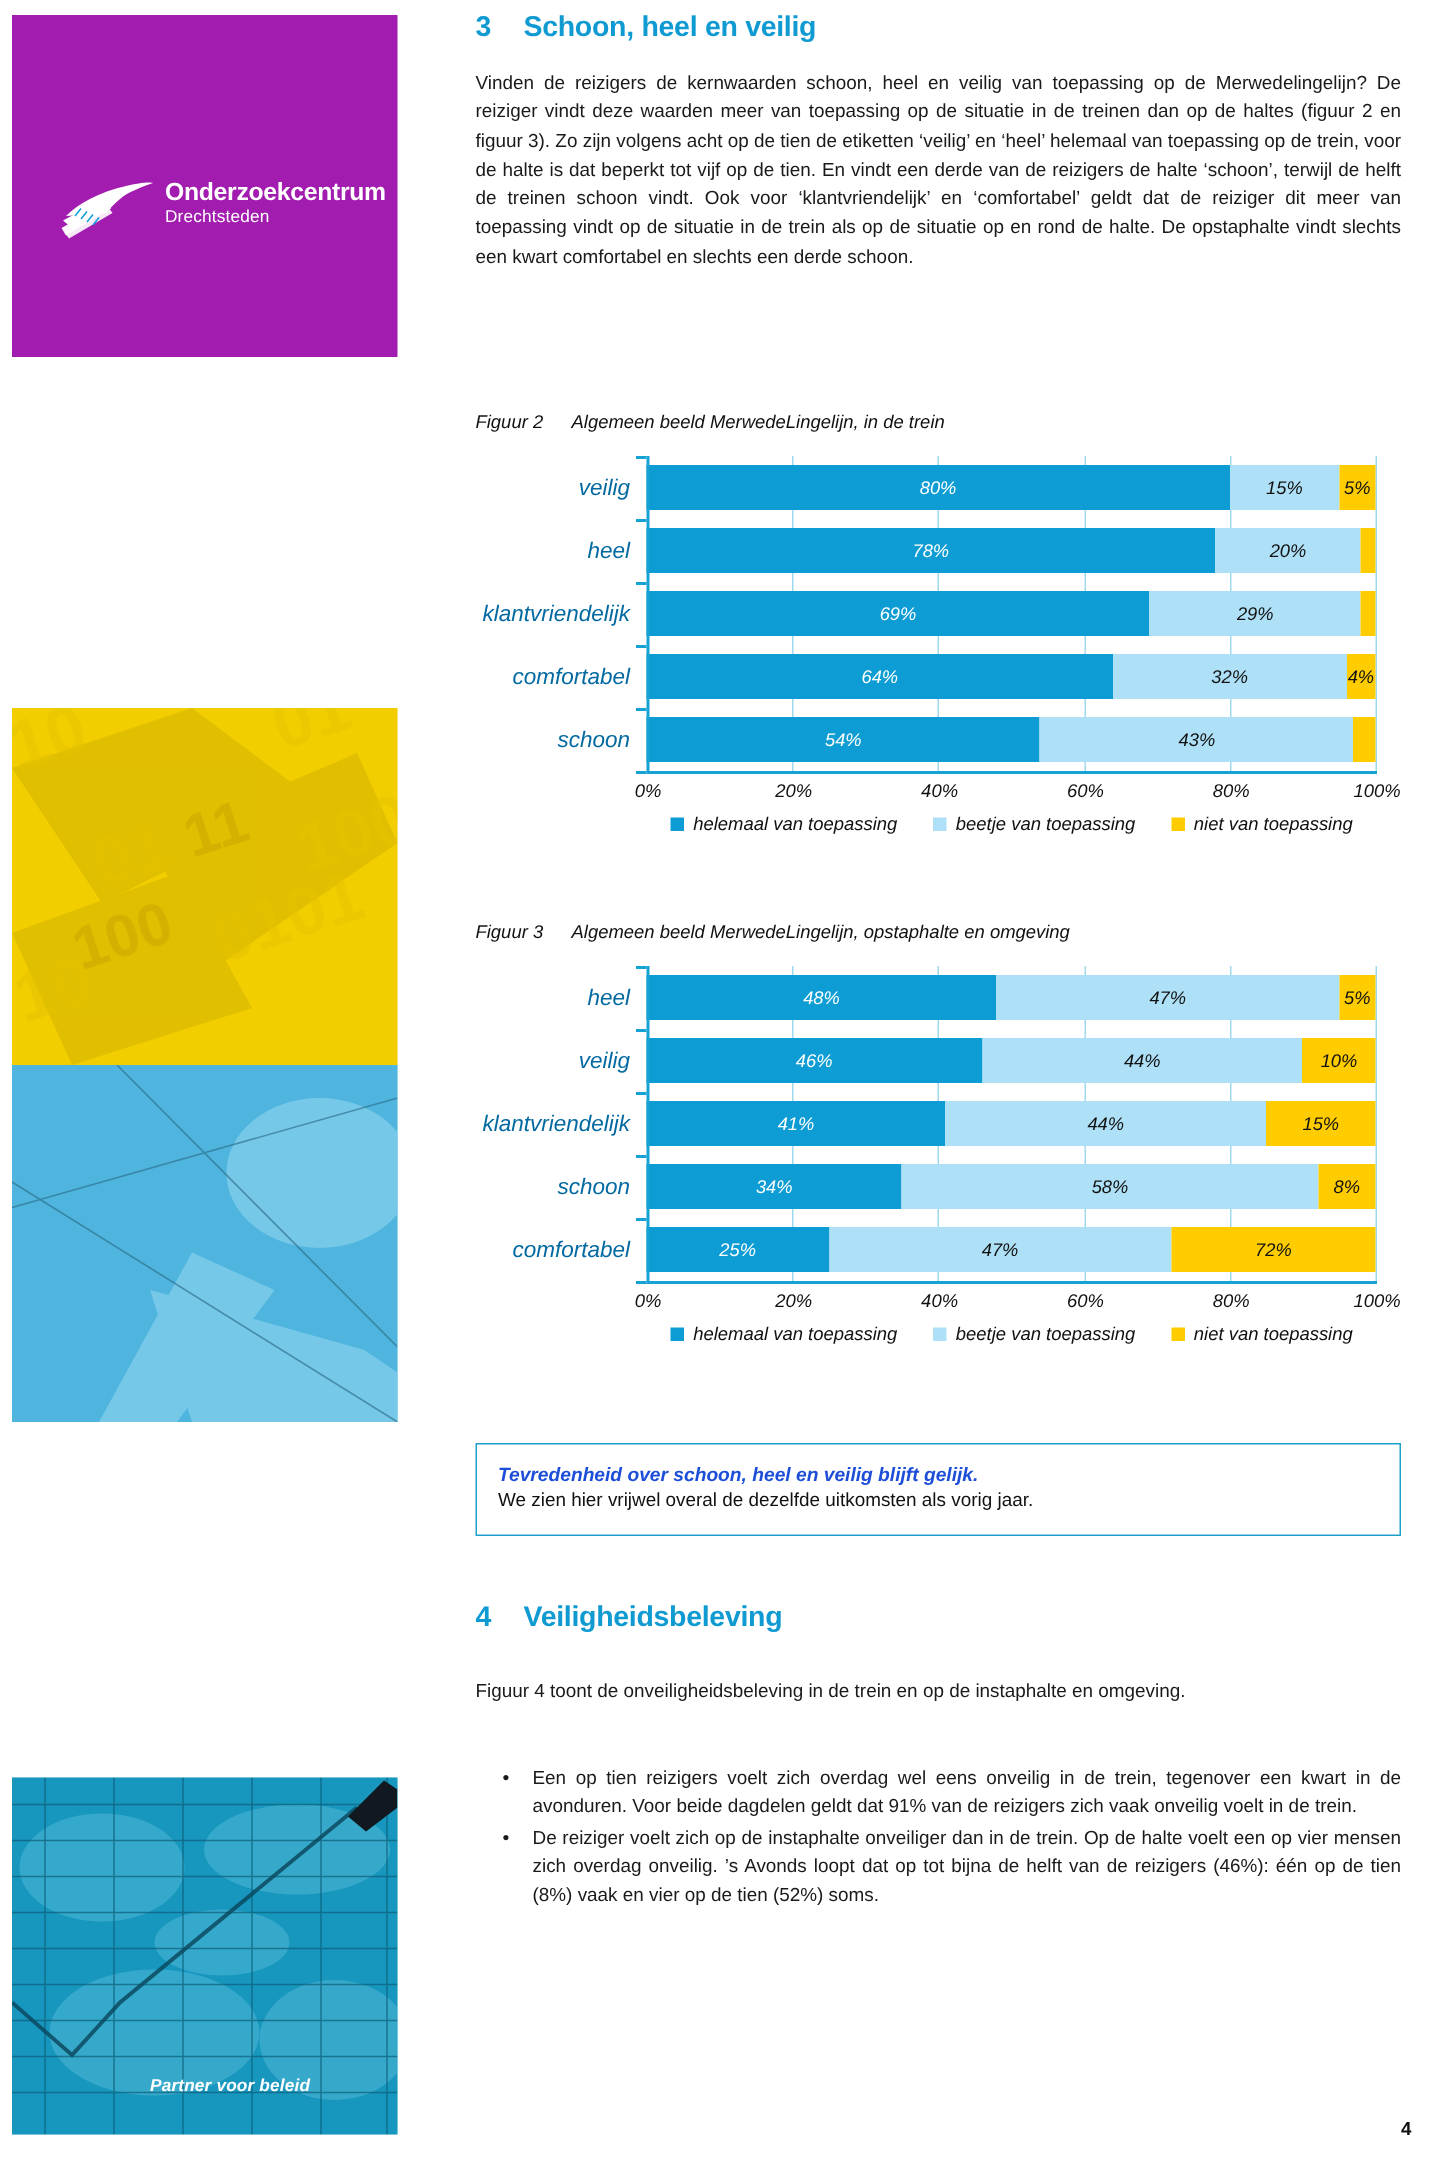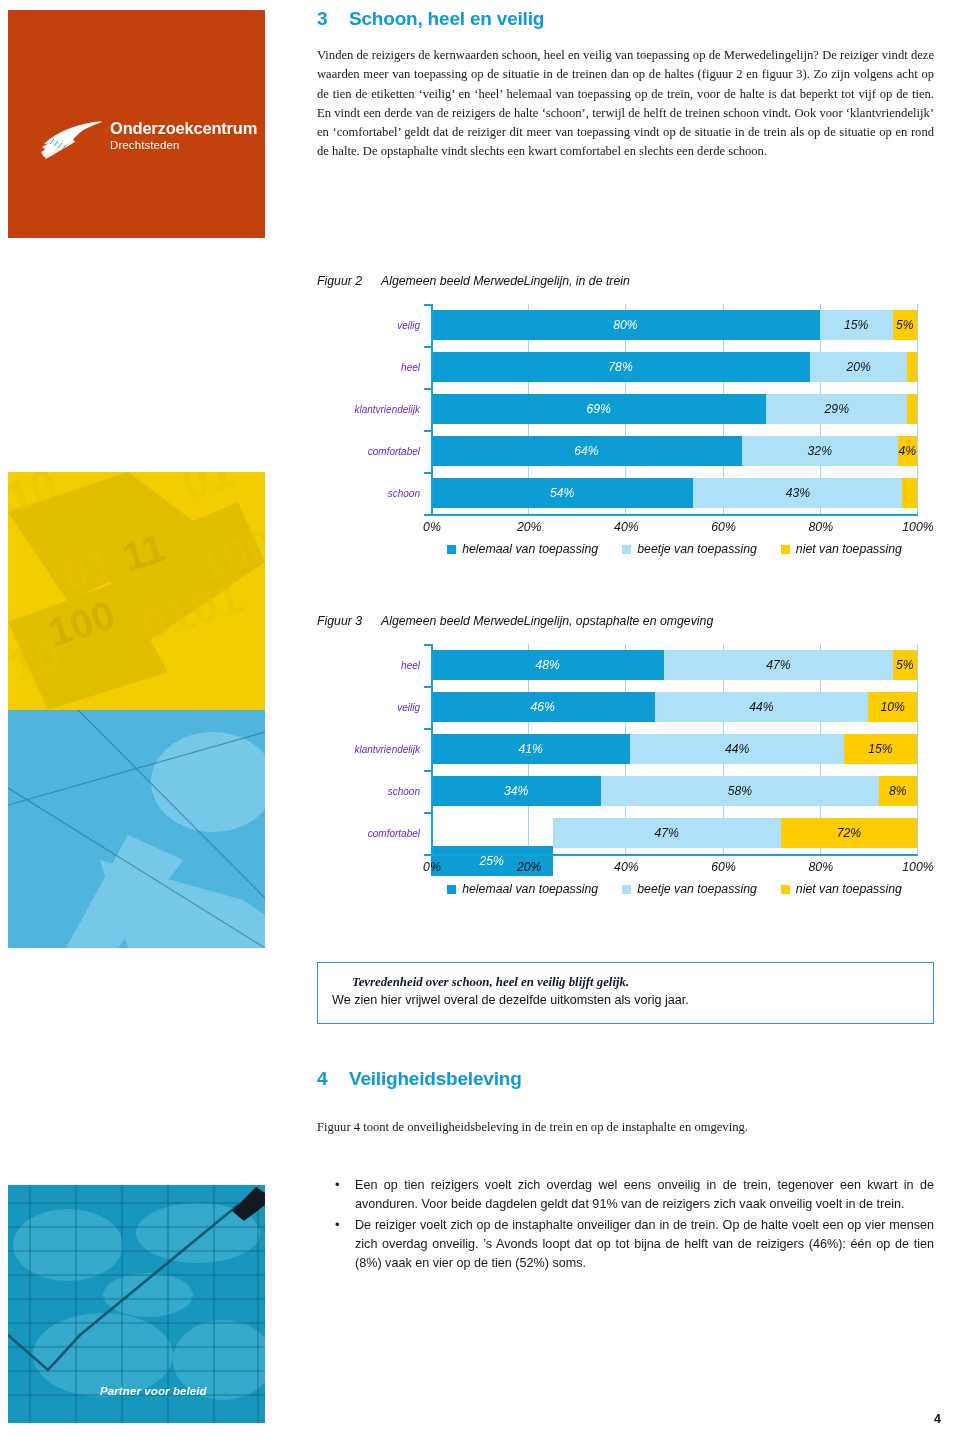--- a/index.html
+++ b/index.html
@@ -14,21 +14,21 @@
     width: 960px; height: 1450px;
     background: #ffffff;
   }
 
   
   .left-col { position: absolute; left: 0; top: 0; width: 290px; height: 1450px; }
 
   .logo-block {
     position: absolute; left: 8px; top: 10px;
     width: 257px; height: 228px;
-    background: #c2410c;
+    background: #a21caf;
   }
   .logo-inner {
     position: absolute; left: 30px; top: 100px;
     display: flex; align-items: flex-start;
   }
   .logo-mark { width: 66px; height: 48px; margin-right: 6px; margin-top: 4px; }
   .logo-text-wrap { padding-top: 10px; }
   .logo-title {
     color: #ffffff; font-size: 16.5px; font-weight: bold;
     letter-spacing: -0.2px; line-height: 1.05;
@@ -74,41 +74,41 @@
     font-size: 19px; font-weight: bold;
     font-family: "Liberation Sans", sans-serif;
     letter-spacing: -0.2px;
     display: flex;
   }
   h1.section-heading .num { width: 32px; flex: none; }
 
   p.body-text {
     font-size: 12.6px; line-height: 19.3px;
     color: #1a1a1a; text-align: justify;
-    font-family: Liberation Serif, serif;
+    font-family: Liberation Sans, sans-serif;
   }
 
   
   .fig-caption {
     font-size: 12.3px; font-style: italic; color: #111;
     font-family: "Liberation Sans", sans-serif;
     display: flex;
   }
   .fig-caption .fig-no { width: 64px; flex: none; }
 
   .chart { position: relative; width: 628px; }
   .chart-plot { position: relative; }
   .row {
     position: relative; height: 42px;
     display: flex; align-items: center;
   }
   .row-label {
     width: 118px; flex: none; text-align: right;
     padding-right: 11px;
-    font-size: 10px; font-style: italic; color: #6d28d9;
+    font-size: 15px; font-style: italic; color: #0369a1;
     font-family: "Liberation Sans", sans-serif;
   }
   .bar-area { position: relative; width: 486px; height: 42px; flex: none; }
   .gridlines { position: absolute; inset: 0; pointer-events: none; }
   .gridlines i {
     position: absolute; top: 0; bottom: 0; width: 1px;
     background: #9fd9ee;
   }
   .stack {
     position: absolute; left: 0; right: 0; top: 6px; height: 30px;
@@ -155,25 +155,24 @@
     white-space: nowrap;
   }
   .legend-swatch { width: 9px; height: 9px; flex: none; }
 
   
   .callout {
     border: 1.6px solid #1EA0CB;
     padding: 12px 14px 16px 14px;
   }
   .callout .line1 {
-    color: #0f172a; font-size: 12.8px;
+    color: #1d4ed8; font-size: 12.8px;
     font-weight: bold; font-style: italic;
-    font-family: Liberation Serif, serif;
+    font-family: Liberation Sans, sans-serif;
     margin-bottom: 3px;
-    margin-left: 20px;
   }
   .callout .line2 {
     color: #111; font-size: 12.6px; 
     font-family: "Liberation Sans", sans-serif;
   }
 
   ul.bullets { list-style: none; }
   ul.bullets li {
     position: relative; padding-left: 38px;
     font-size: 12.6px; line-height: 19.3px; color: #1a1a1a;
@@ -503,21 +502,21 @@
             <div class="row-label">comfortabel</div>
             <div class="bar-area">
               <div class="gridlines">
                 <i style="left: 97.2px;"></i>
                 <i style="left: 194.4px;"></i>
                 <i style="left: 291.6px;"></i>
                 <i style="left: 388.8px;"></i>
                 <i style="left: 486px;"></i>
               </div>
               <div class="stack">
-                <div class="seg s0" style="width: 121.5px; margin-top: 28px;">25%</div>
+                <div class="seg s0" style="width: 121.5px;">25%</div>
                 <div class="seg s1" style="width: 228.42px;">47%</div>
                 <div class="seg s2" style="width: 136.08px;">72%</div>
               </div>
             </div>
           </div>
           <div class="axis-vert" style="top: 0px; height: 210px;"></div>
           <div class="tickmark" style="top: 0px;"></div>
           <div class="tickmark" style="top: 42px;"></div>
           <div class="tickmark" style="top: 84px;"></div>
           <div class="tickmark" style="top: 126px;"></div>

